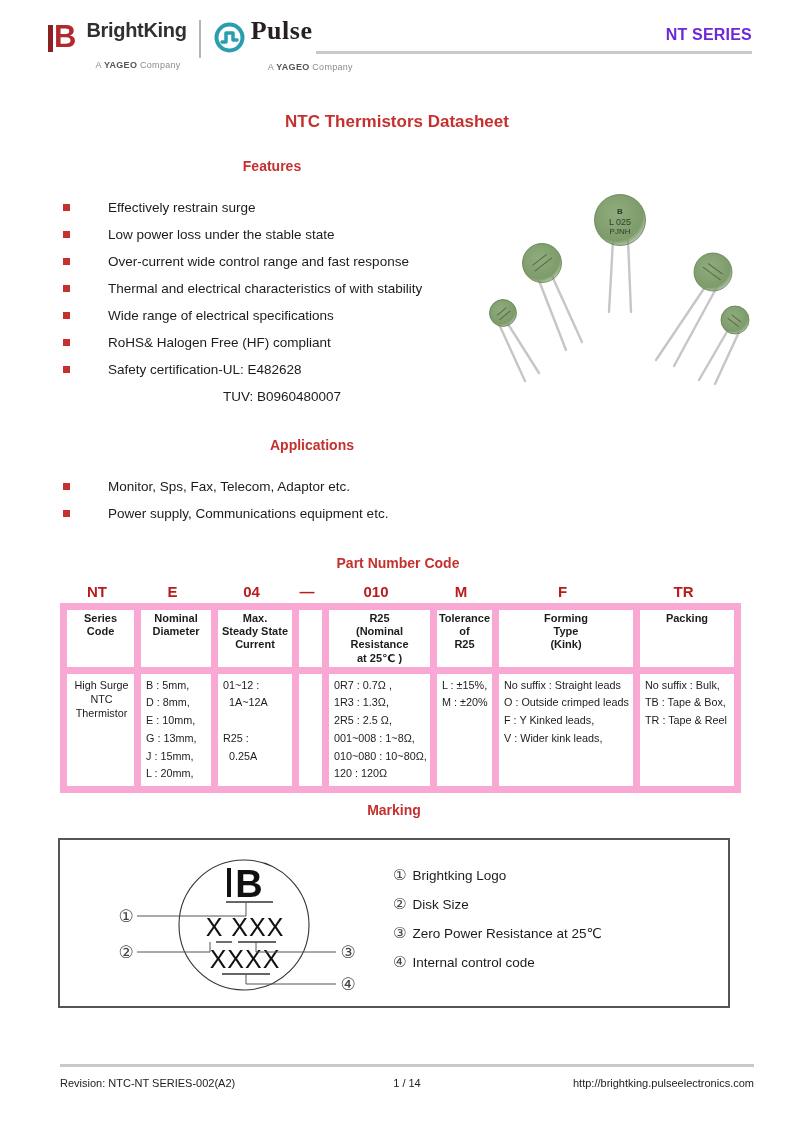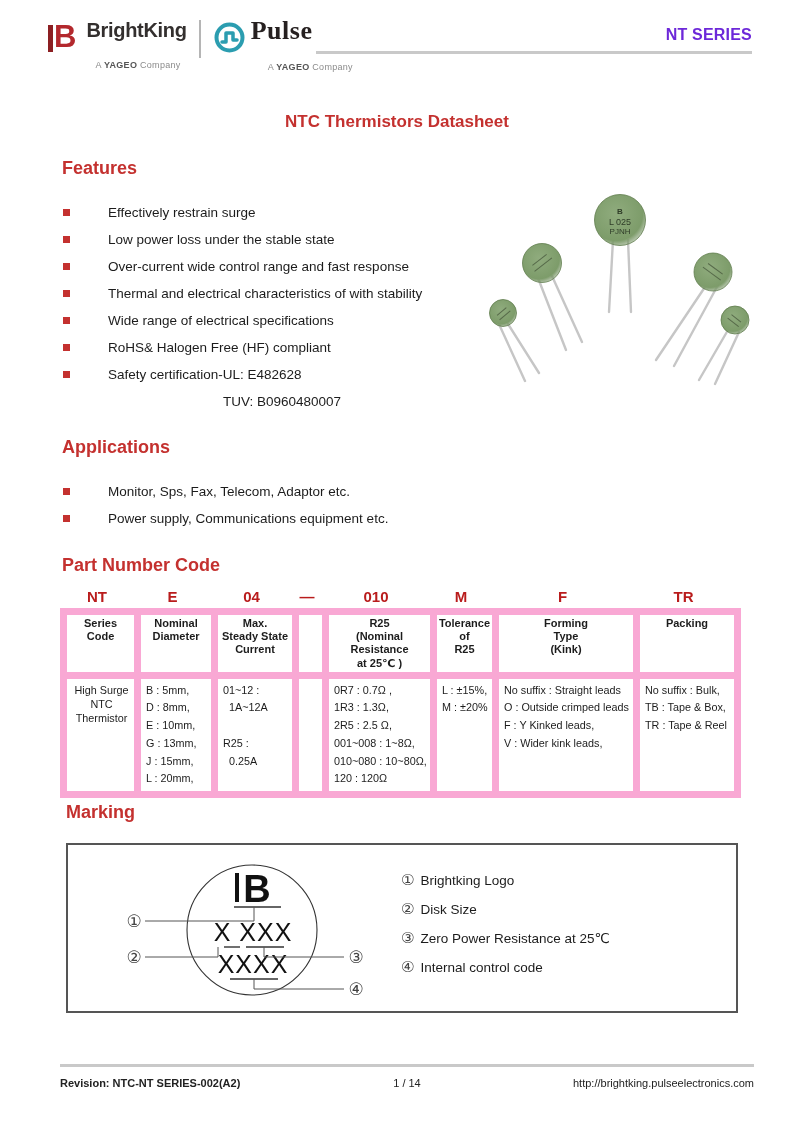--- a/index.html
+++ b/index.html
@@ -24,52 +24,52 @@
   .pulse-logo { display:flex; align-items:flex-start; }
   .pulse-icon { margin-top:3px; margin-right:5px; }
   .pulse-text { display:flex; flex-direction:column; }
   .pulse-name { font-family:"Liberation Serif","DejaVu Serif",serif; font-size:26px; font-weight:bold; color:#262020; line-height:26px; letter-spacing:0.5px; }
   .hdr-spacer { flex:1; }
   .series-label { font-size:16px; font-weight:bold; color:#6d28d9; margin-top:8px; letter-spacing:0.2px; }
   .hdr-rule { position:absolute; top:51px; left:316px; width:436px; height:3px; background:#c9c9c9; }
   
   .doc-title { position:absolute; top:112px; left:0; right:0; text-align:center; font-size:17px; font-weight:bold; color:#c4312f; }
   
-  .sec-heading { font-size:18px; font-weight:bold; color:#c4312f; }
+  .sec-heading { font-size:14px; font-weight:bold; color:#c4312f;text-align:center; }
   
   .features-block { position:absolute; top:158px; left:62px; width:420px; }
   .apps-block { position:absolute; top:437px; left:62px; width:500px; }
   ul.bullet-list { list-style:none; margin-top:27px; }
   ul.bullet-list li { display:flex; align-items:flex-start; margin-bottom:13px; font-size:13.5px; line-height:14px; color:#1c1c1c;gap:28px; }
   .sq-bullet { flex:0 0 auto; width:7px; height:7px; background:#c4312f; margin:3px 10px 0 1px; }
   .cont-line { font-size:13.5px; line-height:14px; margin-left:161px; margin-top:1px; }
   
   .therm-img { position:absolute; top:172px; left:478px; }
   
   .pnc-block { position:absolute; top:555px; left:60px; width:674px; }
   .pnc-block .sec-heading { margin-left:2px; }
   table.codes { width:674px; table-layout:fixed; border-collapse:collapse; margin-top:11px; }
   table.codes td { text-align:center; font-size:15px; font-weight:bold; color:#b91c1c; padding:1px 0 3px 0; }
   table.pnc { width:674px; table-layout:fixed; border-collapse:collapse; }
   table.pnc td { border:7px solid #f9a8d4; vertical-align:top; }
   tr.pnc-head td { height:54px; text-align:center; font-size:11px; font-weight:bold; line-height:1.2; padding:2px 1px; white-space:pre-line; }
   tr.pnc-body td { height:113px; font-size:10.8px; line-height:1.64; padding:3px 3px 3px 5px; white-space:pre-wrap; }
   tr.pnc-body td.centered { text-align:center; line-height:1.3; padding-top:4px; }
   
-  .marking-block { position:absolute; top:802px; left:66px; width:672px; }
+  .marking-block { position:absolute; top:802px; left:58px; width:672px; }
   .marking-box { position:relative; margin-top:20px; width:672px; height:170px; border:2px solid #555; }
   .marking-svg { position:absolute; left:0; top:0; }
   .marking-legend { position:absolute; left:333px; top:26px; }
   .legend-row { font-size:13.5px; color:#1c1c1c; margin-bottom:11px; display:flex; align-items:center; }
   .legend-row:last-child { margin-top:2px; }
   .legend-num { font-size:15px; color:#444; margin-right:6px; }
   
   .footer-rule { position:absolute; top:1064px; left:60px; width:694px; height:3px; background:#c9c9c9; }
   .footer { position:absolute; top:1077px; left:60px; width:694px; display:flex; align-items:center; font-size:11px; color:#222; }
-  .footer .f-left { flex:1; text-align:left;font-weight:bold; }
+  .footer .f-left { flex:1; text-align:left; }
   .footer .f-center { flex:1; text-align:center; }
   .footer .f-right { flex:1; text-align:right; }
 </style>
 </head>
 <body>
 
 <div class="page">
 
   <div class="header">
     <div class="bk-logo">

